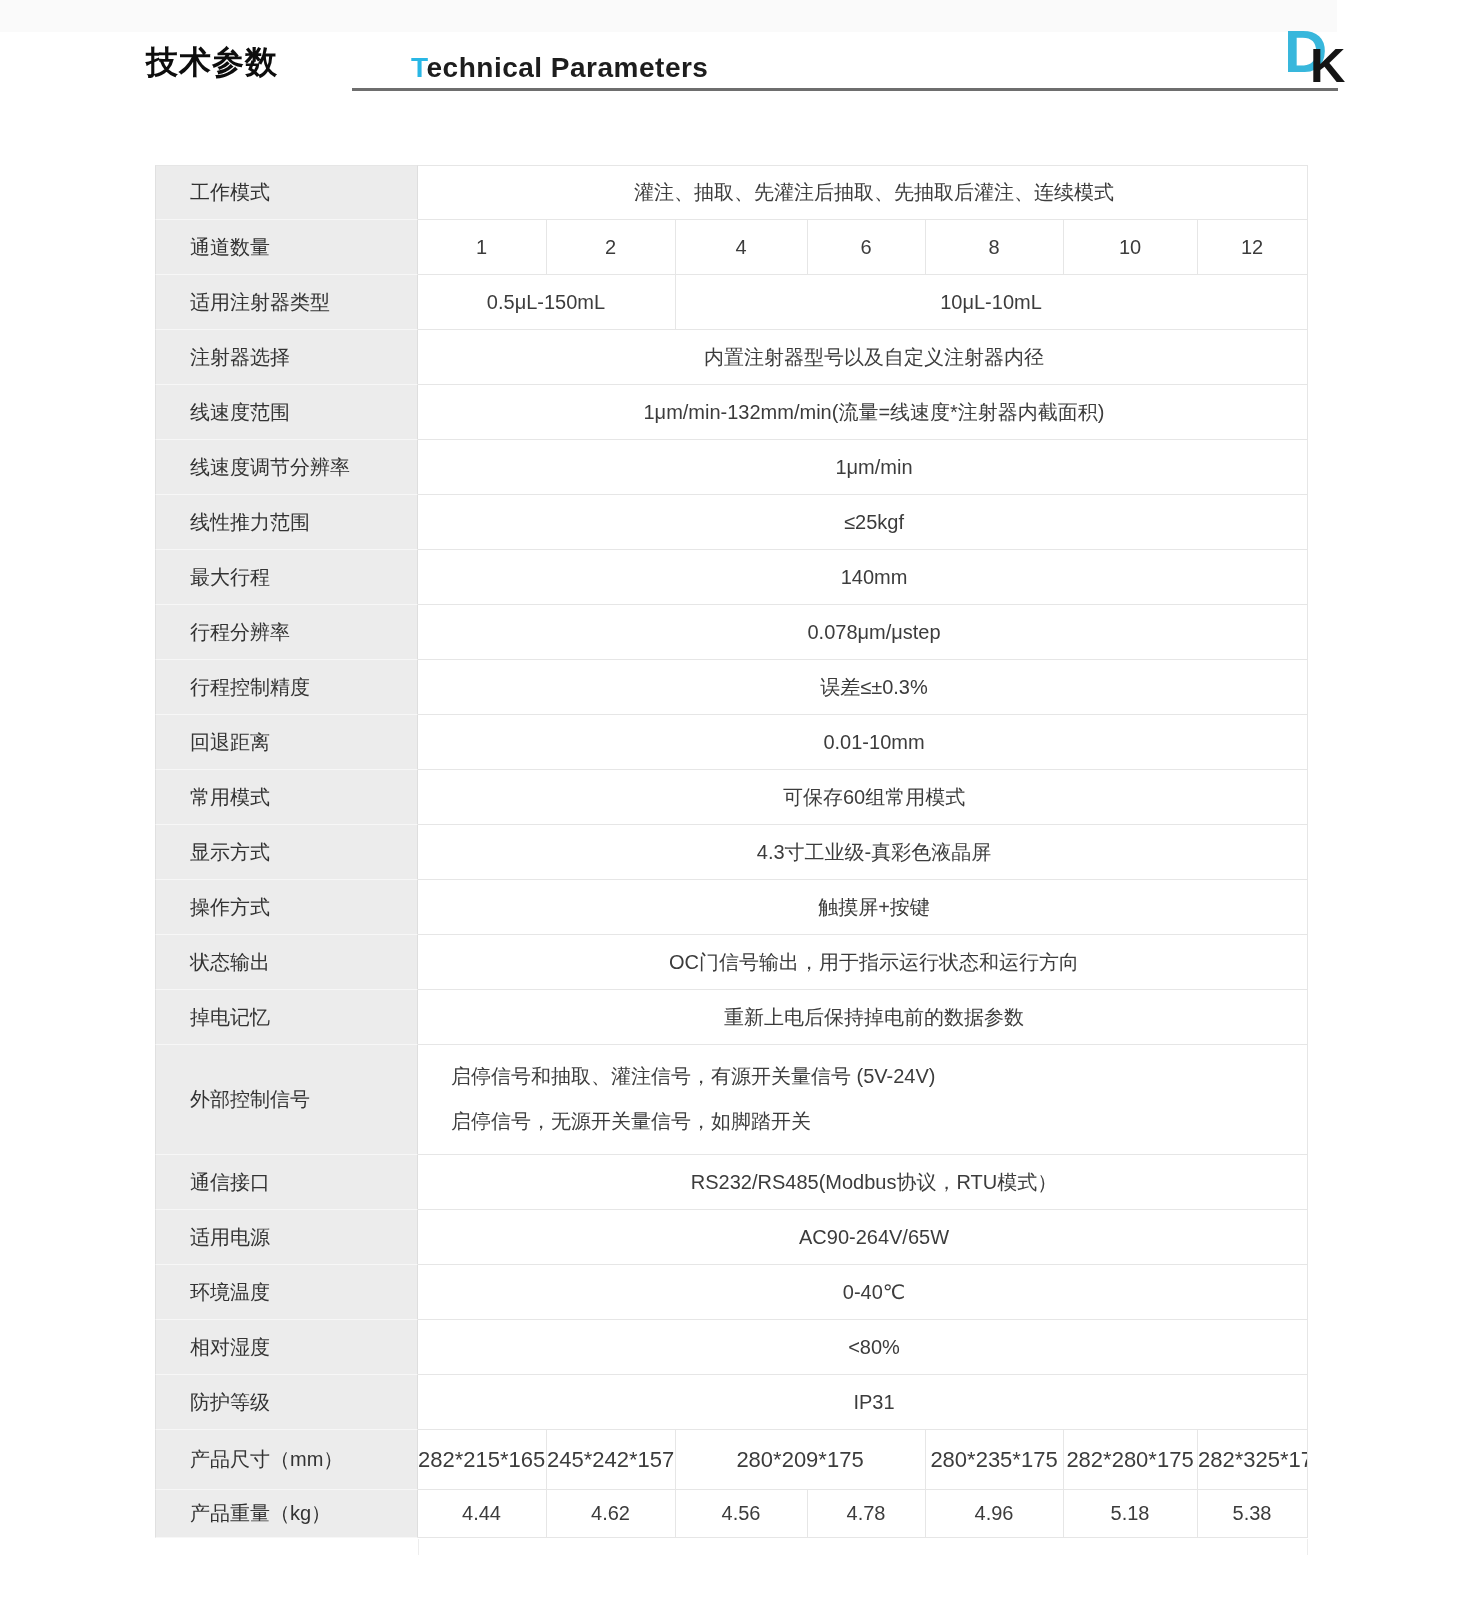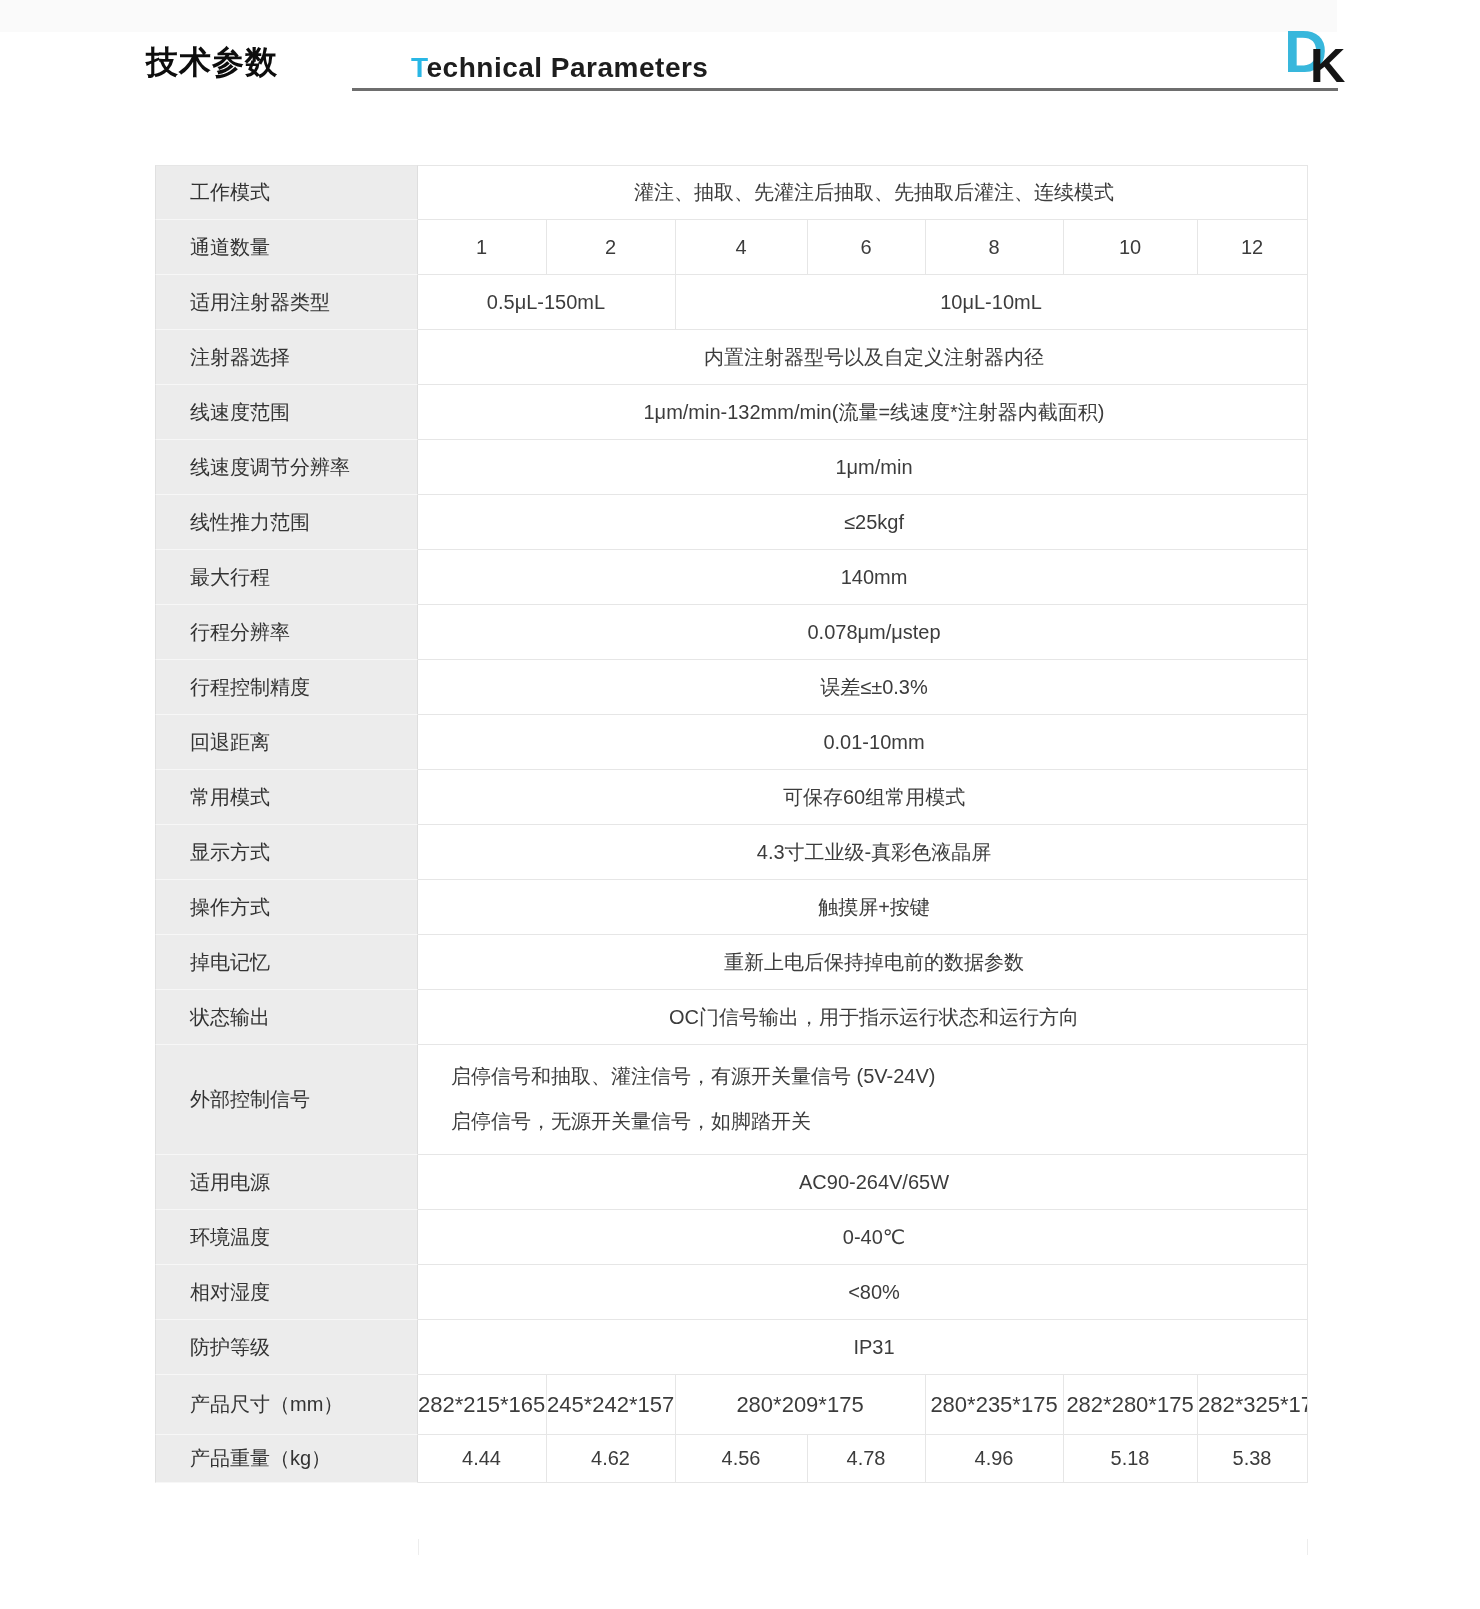--- a/index.html
+++ b/index.html
@@ -135,33 +135,37 @@
       </tr>
       <tr>
         <th>显示方式</th>
         <td colspan="7" class="l">4.3寸工业级-真彩色液晶屏</td>
       </tr>
       <tr>
         <th>操作方式</th>
         <td colspan="7" class="l">触摸屏+按键</td>
       </tr>
       <tr>
+        <th>状态输出</th>
+        <td colspan="7" class="l">OC门信号输出，用于指示运行状态和运行方向</td>
+      </tr>
+      <tr>
         <th>掉电记忆</th>
         <td colspan="7" class="l">重新上电后保持掉电前的数据参数</td>
-      </tr>
-      <tr>
-        <th>状态输出</th>
-        <td colspan="7" class="l">OC门信号输出，用于指示运行状态和运行方向</td>
       </tr>
       <tr class="tall">
         <th>外部控制信号</th>
         <td colspan="7" class="l multi">
           <div>启停信号和抽取、灌注信号，有源开关量信号 (5V-24V)</div>
           <div>启停信号，无源开关量信号，如脚踏开关</div>
         </td>
+      </tr>
+      <tr>
+        <th>通信接口</th>
+        <td colspan="7" class="l">RS232/RS485(Modbus协议，RTU模式）</td>
       </tr>
       <tr>
         <th>适用电源</th>
         <td colspan="7" class="l">AC90-264V/65W</td>
       </tr>
       <tr>
         <th>环境温度</th>
         <td colspan="7" class="l">0-40℃</td>
       </tr>
       <tr>

